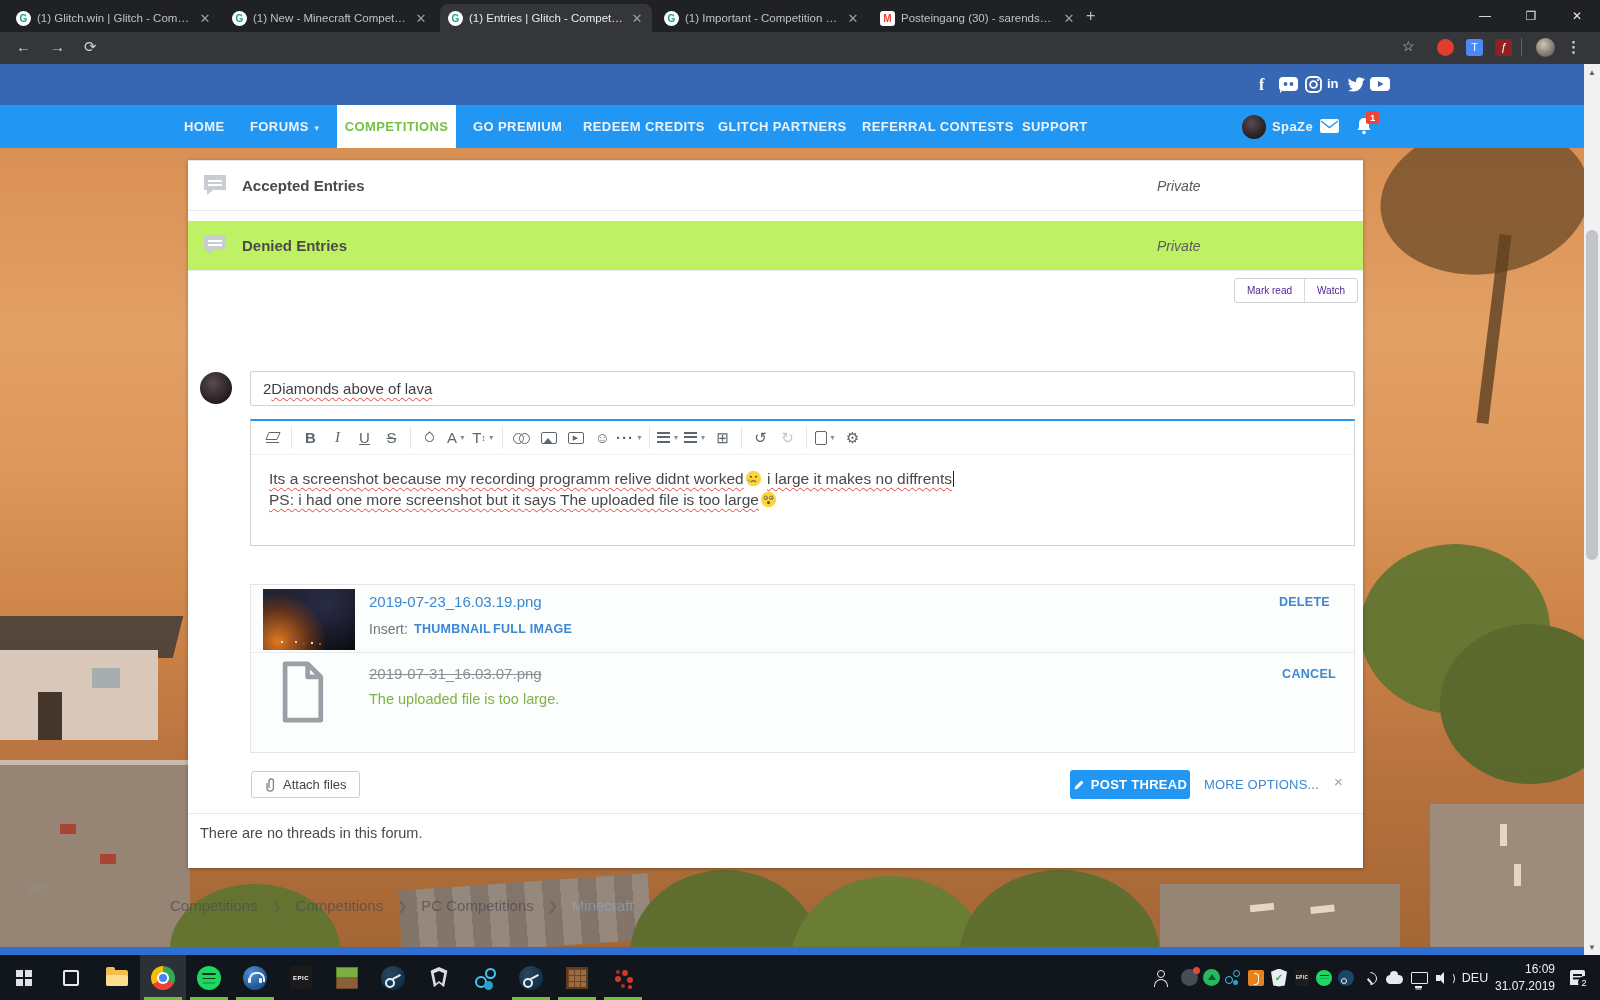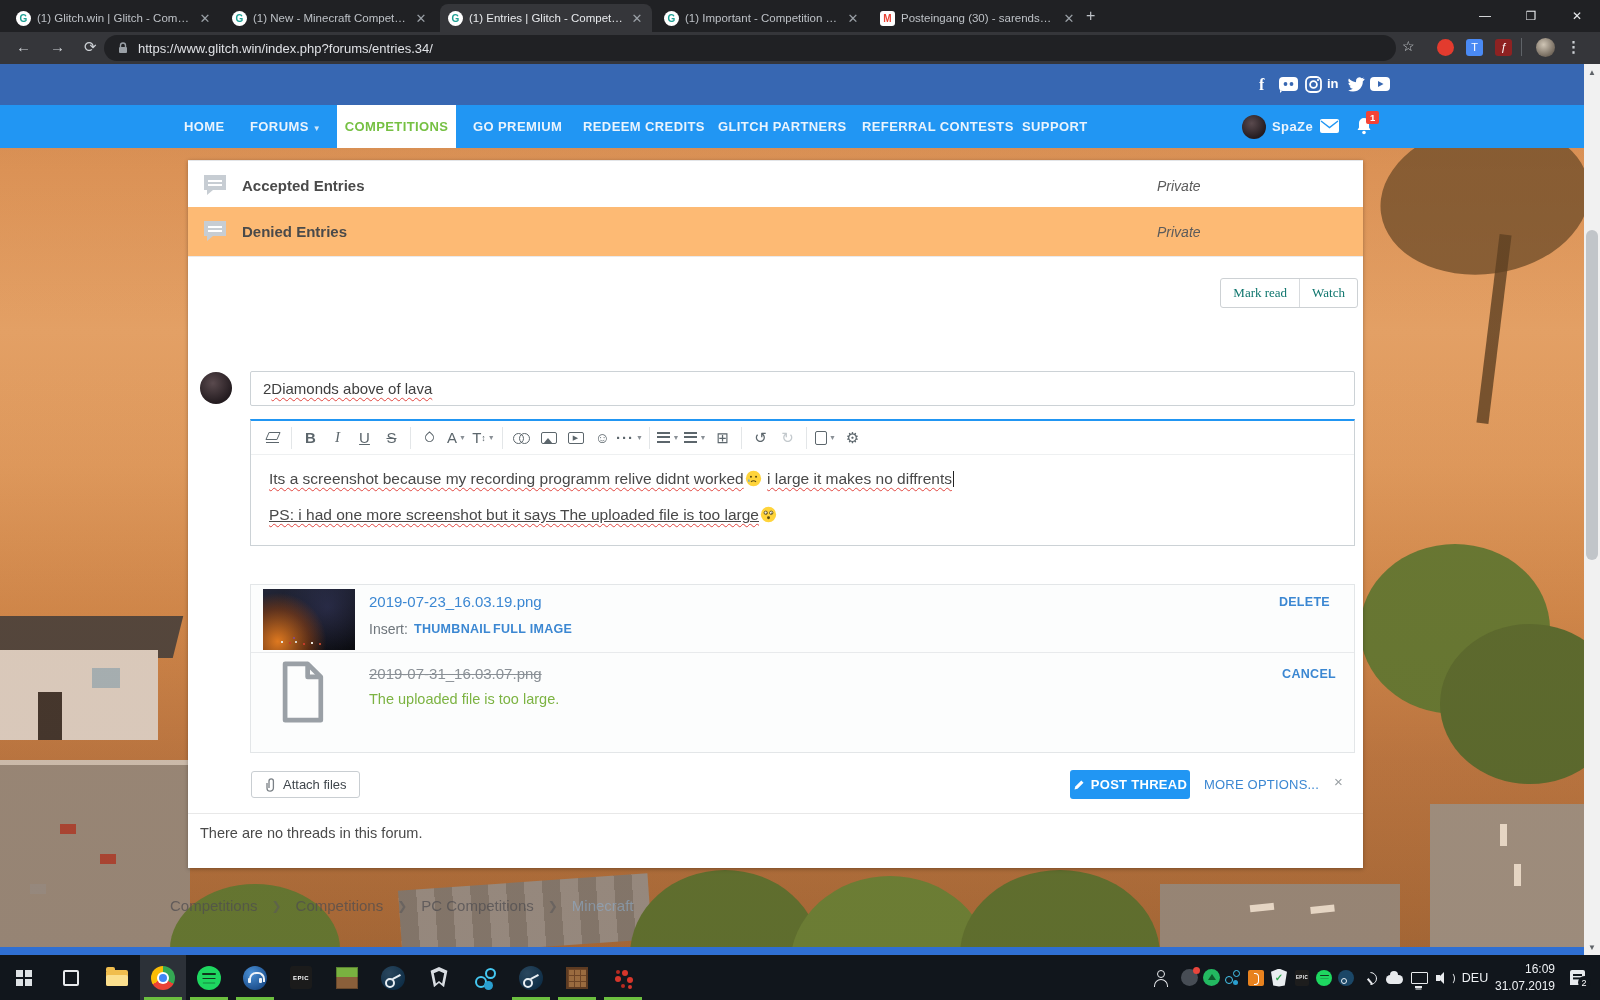--- a/index.html
+++ b/index.html
@@ -37,21 +37,21 @@
   #nav-comp { position:absolute; left:337px; top:0; width:119px; height:43px; background:#fff; color:#76c043; font-size:13px; font-weight:bold; letter-spacing:.4px; text-align:center; line-height:43px; }
   .avatar-sm { width:24px; height:24px; border-radius:50%; background:radial-gradient(circle at 40% 35%, #5a4a4e, #241c20 70%); }
   .badge-red { position:absolute; background:#f44336; color:#fff; font-size:9.5px; font-weight:bold; border-radius:2px; padding:1px 4px; }
 
   
   #card { position:absolute; left:188px; top:96px; width:1175px; height:708px; background:#fff; box-shadow:0 1px 4px rgba(0,0,0,.3); border-top:1px solid #e3e5e8; }
   .noderow { position:absolute; left:0; width:1175px; height:50px; border-bottom:1px solid #e9eaec; }
   .noderow .ntitle { position:absolute; left:54px; top:16px; font-size:15px; font-weight:600; color:#4a4a4a; }
   .noderow .nstatus { position:absolute; left:969px; top:17px; font-size:14px; font-style:italic; color:#5b5b5b; }
   .btn-group { position:absolute; top:117px; right:5px; display:flex; border:1px solid #cdd1d4; border-radius:3px; overflow:hidden; background:#fff; }
-  .btn-group .gbtn { padding:6px 12px; font-size:13px; color:#0f766e;font-family:Liberation Serif, serif; }
+  .btn-group .gbtn { padding:6px 12px; font-size:10px; color:#4c1d95; }
   .btn-group .gbtn + .gbtn { border-left:1px solid #d8dbde; }
   #filtersbar { position:absolute; left:0; top:160px; width:1175px; height:38px; background:#f3f5f7; border-top:1px solid #e4e7ea; border-bottom:1px solid #e4e7ea; }
   #filters-link { position:absolute; right:42px; top:11px; color:#3b87d2; font-size:13px; }
 
   .avatar-md { position:absolute; left:12px; top:211px; width:32px; height:32px; border-radius:50%; background:radial-gradient(circle at 40% 35%, #5a4a4e, #241c20 70%); }
   #title-input { position:absolute; left:62px; top:210px; width:1105px; height:35px; border:1px solid #ccd2d6; border-radius:2px; background:#fff; font-size:15px; color:#3f3f3f; display:flex; align-items:center; padding:0 12px; }
   .sq { text-decoration:underline; text-decoration-style:wavy; text-decoration-color:#e0443e; text-decoration-thickness:1px; text-underline-offset:3px; }
 
   #editor { position:absolute; left:62px; top:258px; width:1105px; height:127px; border:1px solid #ccd2d6; border-top:2px solid #2196f3; background:#fff; }
   #edtoolbar { height:34px; display:flex; align-items:center; padding-left:8px; border-bottom:1px solid #eef0f1; }
@@ -65,21 +65,21 @@
   .drop { width:9px; height:9px; border:1.5px solid #5c666c; border-radius:0 50% 50% 50%; transform:rotate(45deg); }
   .lnk { position:relative; width:17px; height:10px; }
   .lnk::before,.lnk::after { content:""; position:absolute; top:0; width:9px; height:9px; border:1.5px solid #5c666c; border-radius:50%; }
   .lnk::before{ left:0; } .lnk::after{ right:0; }
   .imgic { width:16px; height:12px; border:1.5px solid #5c666c; border-radius:2px; position:relative; overflow:hidden; }
   .imgic::after { content:""; position:absolute; left:1px; bottom:-1px; border-left:5px solid transparent; border-right:5px solid transparent; border-bottom:6px solid #5c666c; }
   .vidic { width:16px; height:12px; border:1.5px solid #5c666c; border-radius:2px; display:flex; align-items:center; justify-content:center; font-size:7px; color:#5c666c; }
   .bars { width:13px; height:11px; background:linear-gradient(#5c666c 0 2px, transparent 2px 4.5px, #5c666c 4.5px 6.5px, transparent 6.5px 9px, #5c666c 9px 11px); }
   .docic { width:12px; height:14px; border:1.5px solid #5c666c; border-radius:2px; }
   #edbody { padding:14px 18px; font-size:15.5px; color:#484848; line-height:1.25; }
-  #edbody .ln2 { margin-top:17px;text-decoration:underline; }
+  #edbody .ln2 { margin-top:2px; }
   .caret { display:inline-block; width:1.5px; height:16px; background:#222; vertical-align:text-bottom; margin-left:1px; }
   .emoji { display:inline-block; vertical-align:-3px; margin:0 1px; }
 
   #attachbox { position:absolute; left:62px; top:423px; width:1105px; height:169px; border:1px solid #e3e6e8; background:#fcfdfd; }
   #att-row1 { position:absolute; left:0; top:0; width:100%; height:68px; border-bottom:1px solid #e8eaec; }
   .thumb { position:absolute; left:12px; top:4px; width:92px; height:61px; background:
       radial-gradient(circle at 16% 86%, rgba(233,126,32,.95), rgba(160,70,15,.5) 34%, transparent 52%),
       radial-gradient(circle at 70% 30%, rgba(60,64,110,.45), transparent 60%),
       linear-gradient(160deg,#222638 0%, #15161f 55%, #0b0c11 100%); }
   .thumb .dots { position:absolute; left:18px; bottom:7px; width:2px; height:2px; background:#e8e4da;
@@ -212,27 +212,20 @@
     <span class="newtab">+</span>
     <div class="winctl" style="left:1462px">—</div>
     <div class="winctl" style="left:1508px">❐</div>
     <div class="winctl" style="left:1554px">✕</div>
   </div>
 
   <div id="toolbar">
     <span class="navbtn" style="left:16px">←</span>
     <span class="navbtn" style="left:50px">→</span>
     <span class="navbtn" style="left:84px">⟳</span>
-    <div id="omnibox">
-      <svg width="14" height="14" viewBox="0 0 14 14">
-        <rect x="3" y="6" width="8" height="6" rx="1" fill="#9aa0a6"></rect>
-        <path d="M4.5 6 V4.5 a2.5 2.5 0 0 1 5 0 V6" stroke="#9aa0a6" fill="none" stroke-width="1.4"></path>
-      </svg>
-      <span class="url">https://www.glitch.win/index.php?forums/entries.34/</span>
-    </div>
     <span class="navbtn" style="left:1402px; font-size:14px">☆</span>
     <span class="abs" style="left:1437px; top:7px; width:17px; height:17px; border-radius:50%; background:#e33b2e;"></span>
     <span class="abs" style="left:1466px; top:7px; width:17px; height:17px; border-radius:3px; background:#4a8af4; color:#fff; font-size:11px; text-align:center; line-height:17px;">T</span>
     <span class="abs" style="left:1495px; top:7px; width:17px; height:17px; border-radius:3px; background:#8e2222; color:#fff; font-size:11px; font-style:italic; text-align:center; line-height:17px;">ƒ</span>
     <span class="abs" style="left:1521px; top:6px; width:1px; height:18px; background:#5f6368;"></span>
     <span class="abs" style="left:1536px; top:6px; width:19px; height:19px; border-radius:50%; background:radial-gradient(circle at 40% 35%, #cfc5b5, #6e6458 75%);"></span>
     <span class="navbtn" style="left:1566px; font-weight:bold">⋮</span>
   </div>
 
   <div id="page">
@@ -322,21 +315,21 @@
         <span class="abs" style="left:14px;top:12px">
           <svg width="27" height="25" viewBox="0 0 27 25">
               <path d="M2 2 h22 v15 h-13 l-6 5 v-5 h-3 z" fill="#c7cdd3"></path>
               <rect x="6" y="7" width="14" height="2" fill="#fff"></rect>
               <rect x="6" y="11" width="14" height="2" fill="#fff"></rect>
             </svg>
         </span>
         <span class="ntitle">Accepted Entries</span>
         <span class="nstatus">Private</span>
       </div>
-      <div class="noderow" style="top:46px;background:#fdba74">
+      <div class="noderow" style="top:60px;background:#bef264">
         <span class="abs" style="left:14px;top:12px">
           <svg width="27" height="25" viewBox="0 0 27 25">
               <path d="M2 2 h22 v15 h-13 l-6 5 v-5 h-3 z" fill="#c7cdd3"></path>
               <rect x="6" y="7" width="14" height="2" fill="#fff"></rect>
               <rect x="6" y="11" width="14" height="2" fill="#fff"></rect>
             </svg>
         </span>
         <span class="ntitle">Denied Entries</span>
         <span class="nstatus">Private</span>
       </div>

